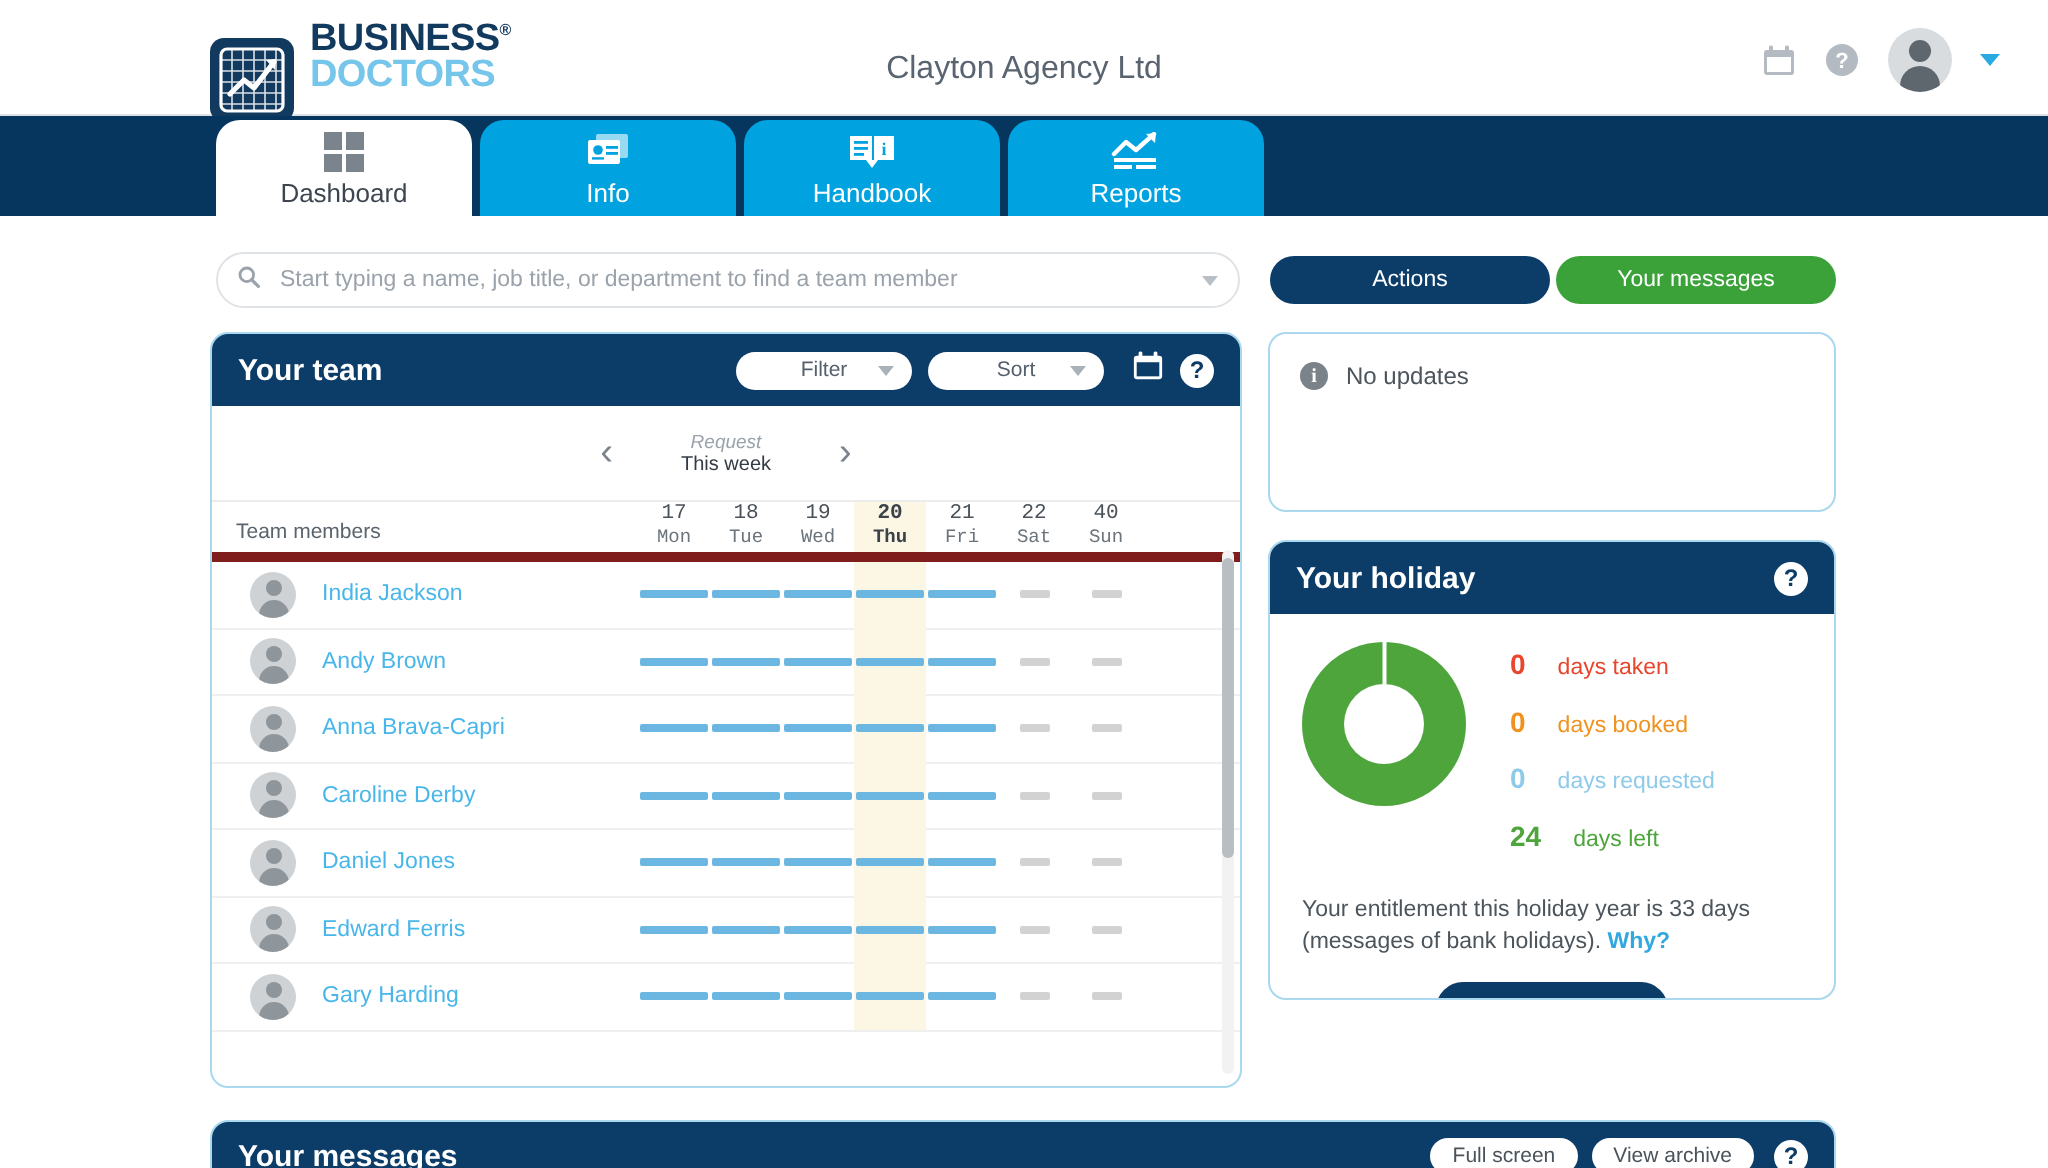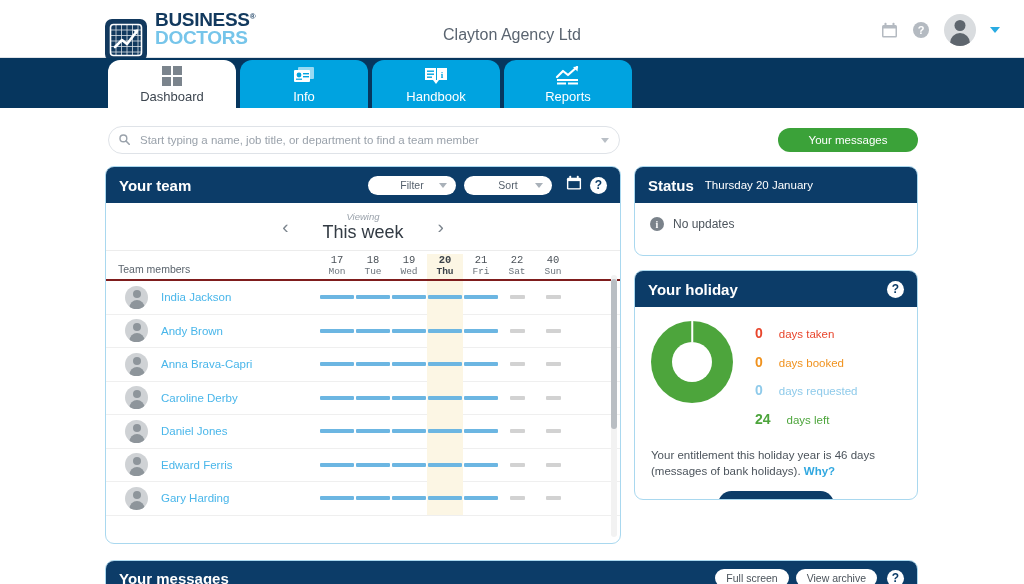--- a/index.html
+++ b/index.html
@@ -92,23 +92,23 @@
   .pill {
     width:88px; height:19px; background:#fff; border-radius:10px; color:#55606c;
     font-size:10.5px; display:flex; align-items:center; justify-content:center;
     position:relative; cursor:pointer;
   }
   .pill .pcar { position:absolute; right:9px; width:0;height:0;border-left:4px solid transparent;border-right:4px solid transparent;border-top:5px solid #a9b1b9; }
   .week-nav { height:48px; display:flex; align-items:center; justify-content:center; gap:34px; border-bottom:1px solid #ececec; }
   .week-arrow { font-size:19px; color:#7b848d; cursor:pointer; line-height:1; }
   .week-mid { text-align:center; }
   .week-sub { font-size:9.5px; color:#9aa2ab; font-style:italic; }
-  .week-main { font-size:18px; color:#333b44; }
-
-  .tbl-head { display:flex; align-items:flex-end; height:30px; border-bottom:2px solid #7f1d1d; position:relative; }
+  .week-main { font-size:10px; color:#333b44; }
+
+  .tbl-head { display:flex; align-items:flex-end; height:30px; border-bottom:5px solid #7f1d1d; position:relative; }
   .tbl-head .lbl { font-size:10.5px; color:#5b646d; padding-left:12px; width:213px; padding-bottom:4px; }
   .day-col { width:36px; text-align:center; padding-bottom:2px; }
   .day-col .dnum { font-size:10.5px; color:#4a5158; }
   .day-col .dname { font-size:9.5px; color:#6b737b; }
   .day-col.today { background:#fcf6e4; }
   .day-col.today .dnum, .day-col.today .dname { font-weight:bold; color:#3b4249; }
 
   .rows { position:relative; }
   .row { display:flex; align-items:center; height:33.5px; border-bottom:1px solid #efefef; position:relative; }
   .row .av { width:23px;height:23px;border-radius:50%;background:#cfd2d5;margin-left:19px;position:relative;overflow:hidden;flex:0 0 auto; }
@@ -283,20 +283,21 @@
     <span>
       <svg width="11" height="11" viewBox="0 0 11 11">
         <circle cx="4.4" cy="4.4" r="3.4" fill="none" stroke="#9aa2ab" stroke-width="1.4"></circle>
         <line x1="7" y1="7" x2="10.2" y2="10.2" stroke="#9aa2ab" stroke-width="1.6" stroke-linecap="round"></line>
       </svg>
     </span>
     <span class="placeholder">Start typing a name, job title, or department to find a team member</span>
     <span class="dd"></span>
   </div>
 
+  <button class="btn-actions">Actions</button>
   <button class="btn-messages">Your messages</button>
 
   <div class="panel" id="team-panel">
     <div class="panel-head">
       <span class="panel-title">Your team</span>
       <span class="spacer"></span>
       <span class="pill">
         <span>Filter</span>
         <span class="pcar"></span>
       </span>
@@ -314,21 +315,21 @@
           <rect x="11.5" y="0.8" width="2" height="3.4" rx="0.8" fill="#ffffff"></rect>
         </svg>
       </span>
       <span style="width:8px"></span>
       <span class="qmark">?</span>
     </div>
 
     <div class="week-nav">
       <span class="week-arrow">‹</span>
       <span class="week-mid">
-        <span class="week-sub" style="display:block">Viewing</span>
+        <span class="week-sub" style="display:block">Request</span>
         <span class="week-main" style="display:block">This week</span>
       </span>
       <span class="week-arrow">›</span>
     </div>
 
     <div class="tbl-head">
       <span class="lbl">Team members</span>
       <span id="day-cols" style="display:flex;align-items:center;font-family:Liberation Mono, monospace;">
           <span class="day-col">
             <div class="dnum">17</div>
@@ -558,24 +559,20 @@
             <span class="bar off"></span>
           </span>
         </div>
       </div>
 
     <div class="scroll-track" style="top:108px;height:262px;"></div>
     <div class="scroll-thumb" style="top:112px;height:150px;"></div>
   </div>
 
   <div class="panel" id="status-panel">
-    <div class="panel-head">
-      <span class="panel-title">Status</span>
-      <span class="status-date">Thursday 20 January</span>
-    </div>
     <div class="status-body">
       <span class="info-ic">i</span>
       <span class="status-text">No updates</span>
     </div>
   </div>
 
   <div class="panel" id="holiday-panel">
     <div class="panel-head">
       <span class="panel-title">Your holiday</span>
       <span class="spacer"></span>
@@ -584,21 +581,21 @@
     <div class="hol-top">
       <div class="donut" id="holiday-donut" style="background: conic-gradient(rgb(77, 165, 60) 0deg, rgb(77, 165, 60) 360deg);"></div>
       <div class="hol-legend" id="holiday-legend">
           <div class="hl"><span class="n" style="color: rgb(232, 69, 44);">0</span><span class="t" style="color: rgb(232, 69, 44); margin-left: 5px;">days taken</span></div>
           <div class="hl"><span class="n" style="color: rgb(240, 146, 30);">0</span><span class="t" style="color: rgb(240, 146, 30); margin-left: 5px;">days booked</span></div>
           <div class="hl"><span class="n" style="color: rgb(142, 202, 234);">0</span><span class="t" style="color: rgb(142, 202, 234); margin-left: 5px;">days requested</span></div>
           <div class="hl"><span class="n" style="color: rgb(77, 165, 60);">24</span><span class="t" style="color: rgb(77, 165, 60); margin-left: 5px; text-align: center;">days left</span></div>
         </div>
     </div>
     <div class="hol-note">
-      <span>Your entitlement this holiday year is 46 days</span><br>
+      <span>Your entitlement this holiday year is 33 days</span><br>
       <span>(messages of bank holidays).</span>
       <span class="why">Why?</span>
     </div>
     <button class="btn-request">Request a holiday</button>
   </div>
 
   <div class="panel" id="messages-panel">
     <div class="panel-head">
       <span class="panel-title">Your messages</span>
       <span class="spacer"></span>

